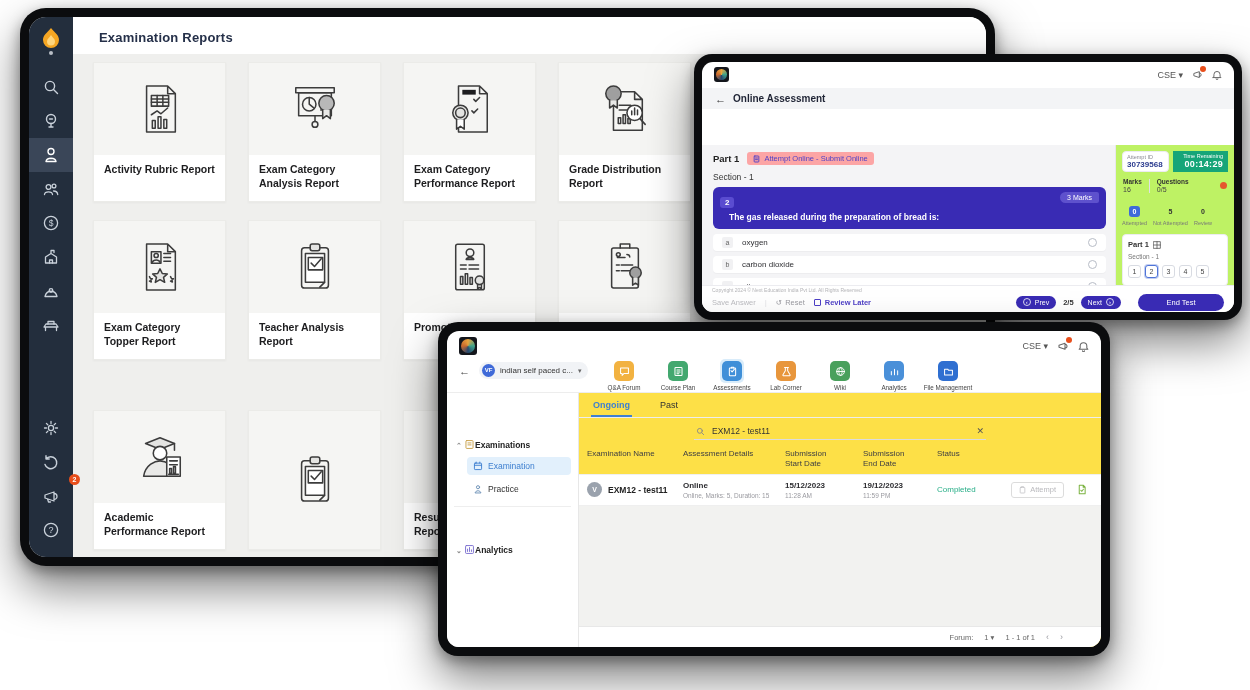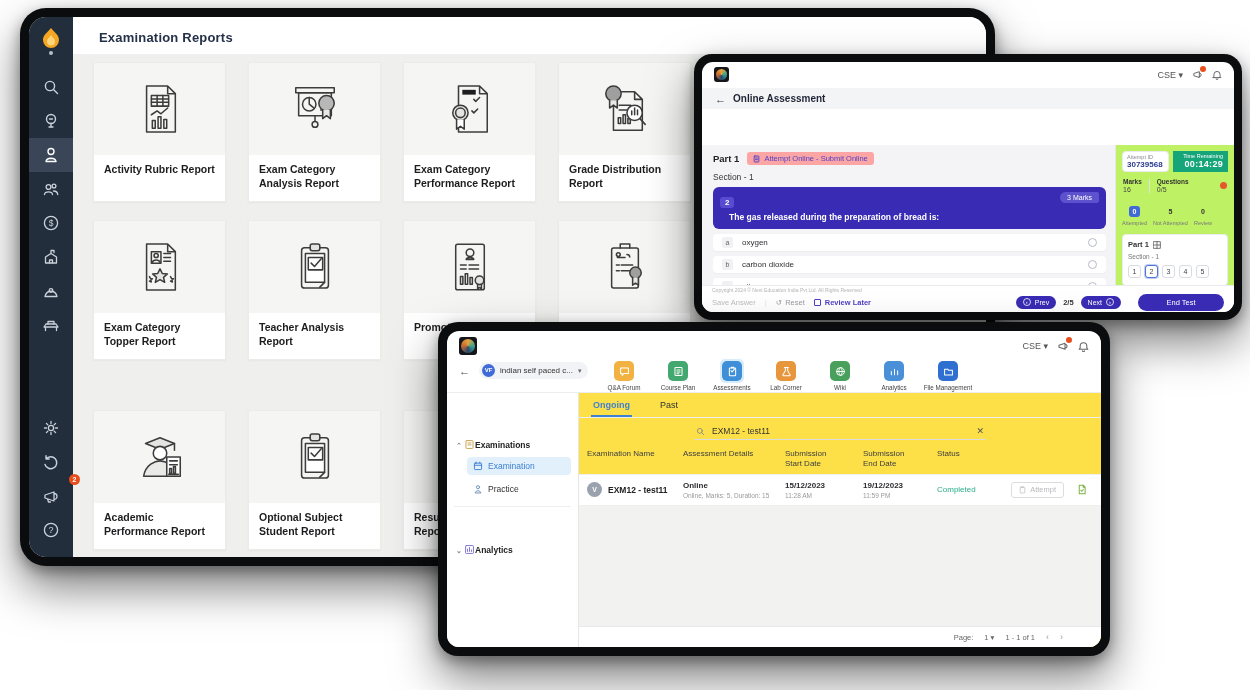--- a/index.html
+++ b/index.html
@@ -379,21 +379,20 @@
             <div class="card-ic">
                 <svg width="46" height="54" viewBox="0 0 48 56" class="lineart">
                   <rect x="10" y="8" width="28" height="42" rx="3"></rect>
                   <rect x="19" y="4" width="10" height="7" rx="2" fill="#e4e4e2"></rect>
                   <path d="M14 14 h20 v30 h-20 z" fill="#fff"></path>
                   <path d="M34 44 l-5 5"></path>
                   <rect x="17" y="18" width="15" height="13"></rect>
                   <path d="M20 24 l3.5 3.5 7-8"></path>
                 </svg>
               </div>
-            <div class="card-lb">Optional Subject Student Report</div>
           </div>
 
           <div class="card row3">
             <div class="card-ic">
                 <svg width="46" height="54" viewBox="0 0 48 56" class="lineart">
                   <path d="M10 4 h22 l8 8 v40 h-30 z M32 4 v8 h8"></path>
                   <path d="M15 16 h18 M15 21 h12"></path>
                   <rect x="16" y="36" width="3" height="10"></rect>
                   <rect x="22" y="32" width="3" height="14"></rect>
                   <rect x="28" y="38" width="3" height="8"></rect>
@@ -732,21 +731,21 @@
                 <span>Attempt</span>
               </span>
               <svg width="10" height="11" viewBox="0 0 12 14" class="lineart" style="stroke:#7cb342;stroke-width:1.3">
                   <path d="M2.5 1.5 h5 l2.5 2.5 v8.5 h-7.5 z M7.5 1.5 v2.5 h2.5"></path>
                   <path d="M4.5 8 l1.3 1.3 2-2.6"></path>
                 </svg>
             </div>
           </div>
           <div class="ex-empty"></div>
           <div class="ex-footer">
-            <span>Page:</span>
+            <span>Forum:</span>
             <span><span>1</span> ▾</span>
             <span>1 - 1 of 1</span>
             <span class="ex-pgbtn">‹</span>
             <span class="ex-pgbtn">›</span>
           </div>
         </div>
       </div>
     </div>
   </div>
 

